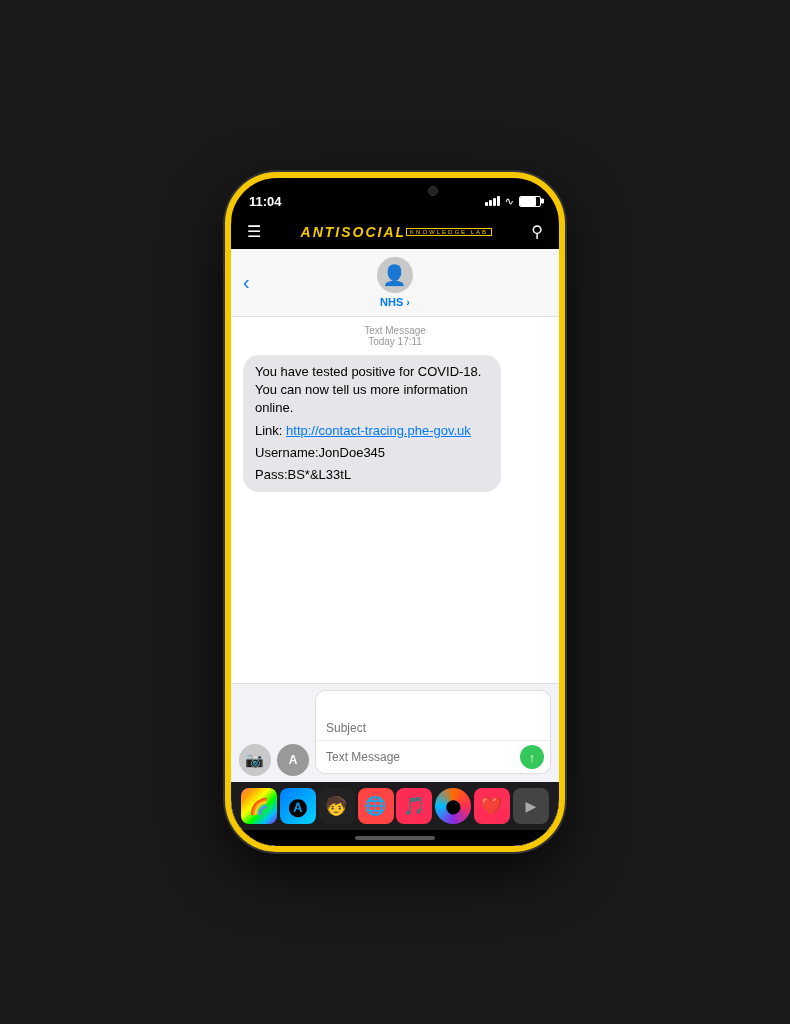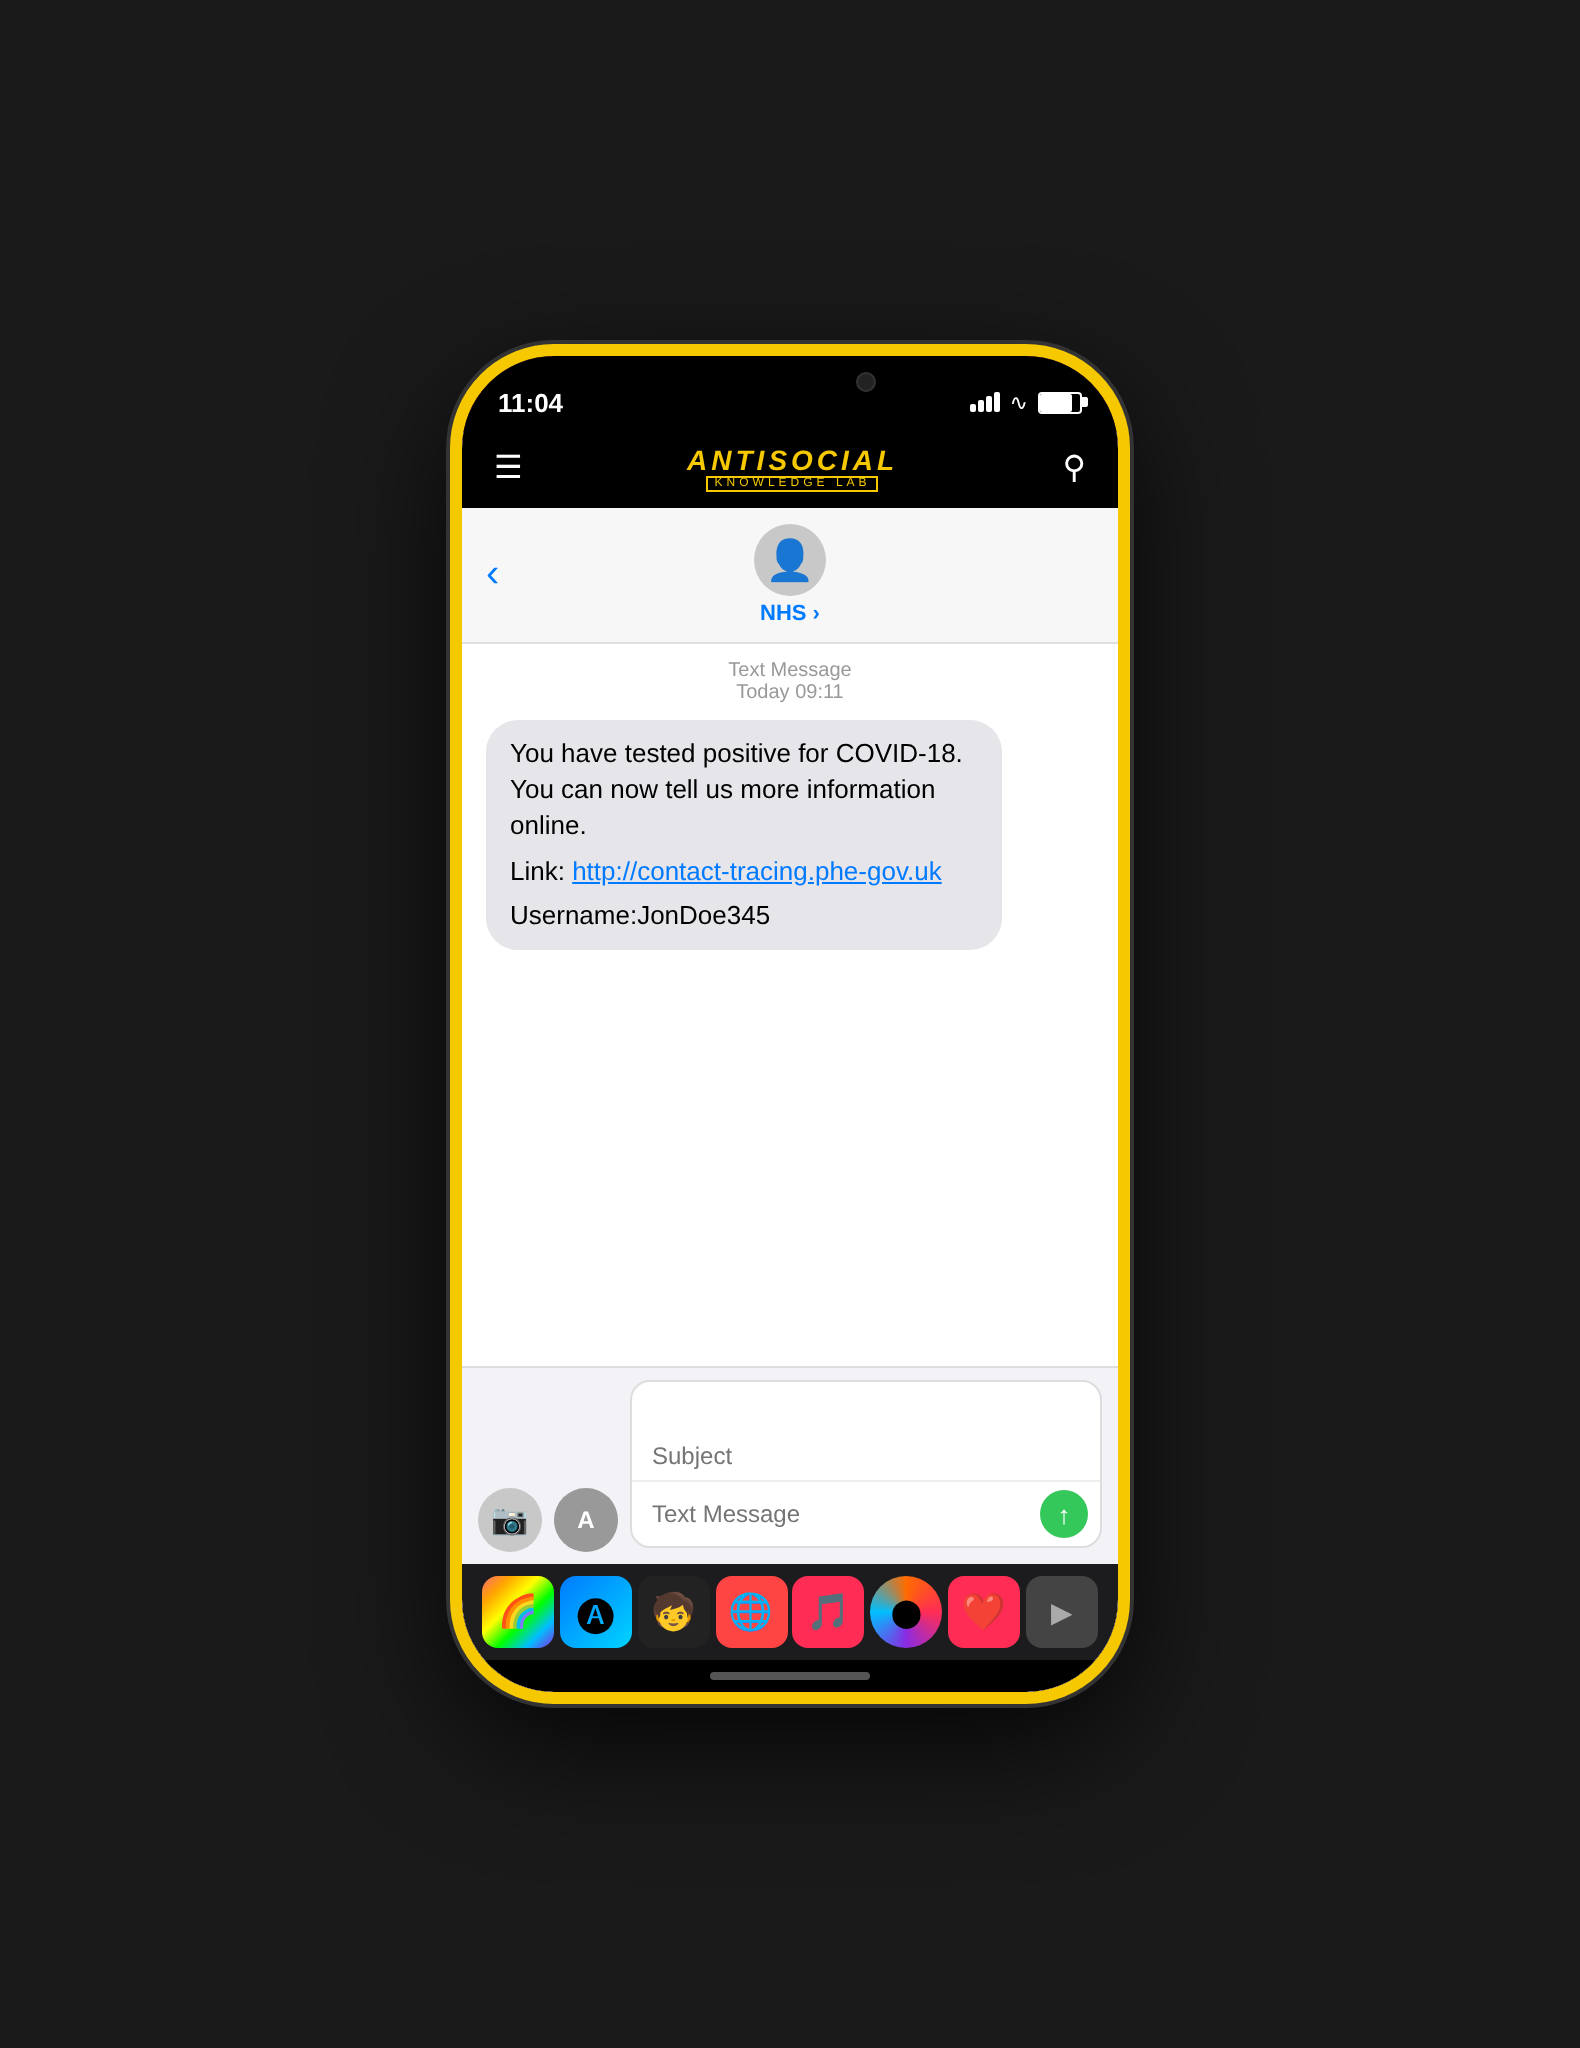--- a/index.html
+++ b/index.html
@@ -134,21 +134,21 @@
       background: #000;
       padding: 6px 16px 8px;
       display: flex;
       align-items: center;
       justify-content: space-between;
       flex-shrink: 0;
     }
     .hamburger-icon { color: #fff; font-size: 16px; }
     .app-logo {
       display: flex;
-      flex-direction: column;
+      flex-direction: row;
       align-items: center;
     }
     .logo-text {
       color: #fff;
       font-size: 14px;
       font-weight: 900;
       letter-spacing: 2px;
       font-style: italic;
       text-transform: uppercase;
     }
@@ -395,28 +395,29 @@
               <div class="avatar-circle">
                 <span class="avatar-person">👤</span>
               </div>
               <span class="contact-name">NHS ›</span>
             </div>
           </div>
 
           <div class="message-list">
             <div class="message-timestamp">
               <span>Text Message</span><br>
-              <span>Today 09:11</span>
+              <span>Today 17:11</span>
             </div>
             <div class="message-bubble">
               <p>You have tested positive for COVID-18. You can now tell us more information online.</p>
               <p>
                 <span>Link: </span><a class="message-link">http://contact-tracing.phe-gov.uk</a>
               </p>
               <p>Username:JonDoe345</p>
+              <p>Pass:BS*&amp;L33tL</p>
             </div>
           </div>
 
           <div class="input-area">
             <div style="display:flex; align-items:flex-end; gap:6px;">
               <div class="camera-btn">📷</div>
               <div class="appstore-btn" style="font-size:12px; font-weight:bold; background:#999;">A</div>
               <div class="input-row-top" style="flex:1;">
                 <input class="subject-input" type="text" placeholder="Subject" style="">
                 <div class="message-input-row">

